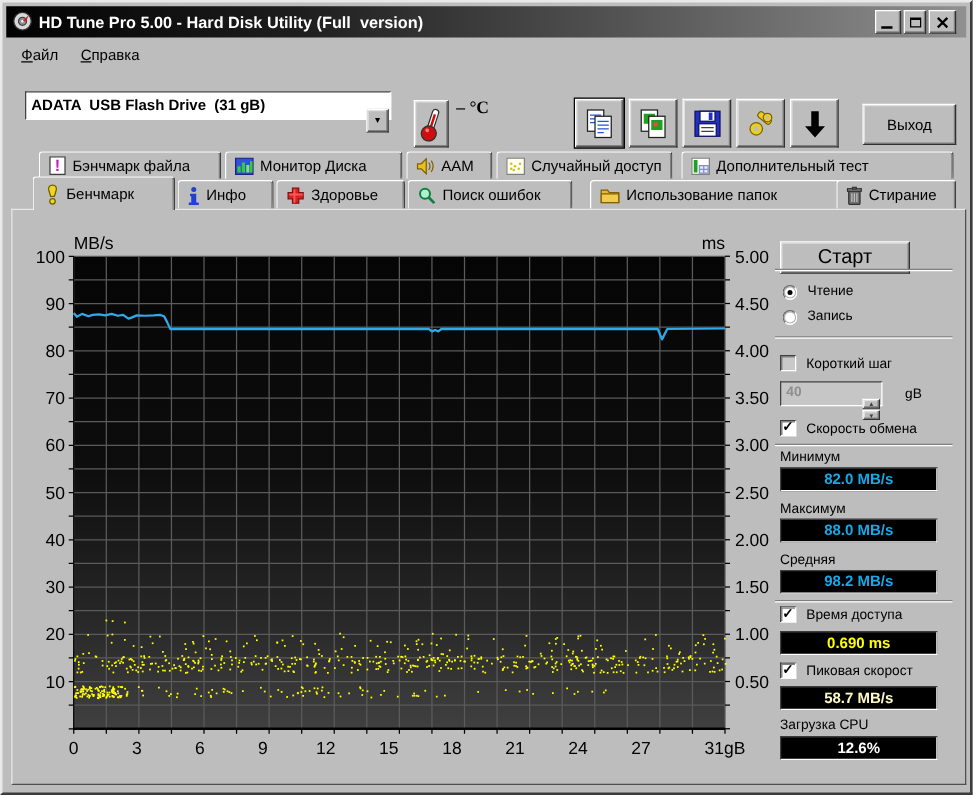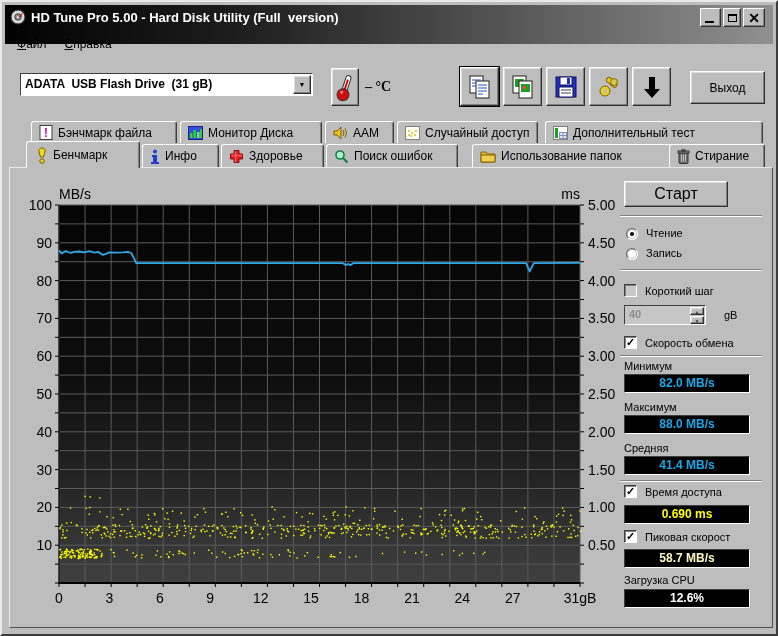--- a/index.html
+++ b/index.html
@@ -6,21 +6,21 @@
   html,body { background:#888; }
   body { font-family:"Liberation Sans", sans-serif; }
   #window {
     position:relative; width:778px; height:636px; background:#bdbdbd;
     border-top:2px solid #e9e9e9; border-left:2px solid #e9e9e9;
     border-right:2px solid #3c3c3c; border-bottom:2px solid #3c3c3c;
     overflow:hidden;
   }
   
   #titlebar {
-    position:absolute; left:3px; top:3px; right:3px; height:39px;
+    position:absolute; left:3px; top:3px; right:3px; height:25px;
     background:linear-gradient(90deg,#020202 0%,#1d1d1d 30%,#555 65%,#909090 100%);
   }
   #title-text {
     position:absolute; left:26px; top:0; height:25px; line-height:25px;
     color:#fff; font-weight:bold; font-size:13px; white-space:pre;
   }
   .win-btn {
     position:absolute; top:3px; height:19px; background:#bdbdbd;
     border-top:1px solid #fff; border-left:1px solid #fff;
     border-right:1px solid #303030; border-bottom:1px solid #303030;
@@ -36,20 +36,21 @@
   
   #menubar { position:absolute; left:6px; top:31px; height:22px; display:flex; }
   .menu-item { display:inline-block; padding:4px 9px; font-size:12px; color:#000; }
   .menu-item::first-letter { text-decoration:underline; }
   
   .raised {
     background:#bdbdbd;
     border-top:1px solid #fff; border-left:1px solid #fff;
     border-right:1px solid #303030; border-bottom:1px solid #303030;
     box-shadow:inset -1px -1px 0 #808080, inset 1px 1px 0 #dfdfdf;
+    margin-top:12px;
   }
   .sunken {
     border-top:1px solid #404040; border-left:1px solid #404040;
     border-right:1px solid #fff; border-bottom:1px solid #fff;font-weight:bold;
   }
   #combo { position:absolute; left:18px; top:71px; width:293px; height:23px; background:#fff; }
   #combo-text {
     position:absolute; left:4px; top:2px; right:20px; height:17px; line-height:17px;
     font-size:12px; color:#000; white-space:pre; overflow:hidden;
   }
@@ -1245,21 +1246,21 @@
 
     <span class="checkbox" style="left:614px;top:168px"><span>✓</span></span>
     <span class="ctl-label" style="left:635px;top:169px">Скорость обмена</span>
     <div class="sep" style="top:187px"></div>
 
     <span class="ctl-label" style="left:614px;top:192px">Минимум</span>
     <div class="valuebox" style="top:206px;color:#18a8e8">82.0 MB/s</div>
     <span class="ctl-label" style="left:614px;top:233px">Максимум</span>
     <div class="valuebox" style="top:247px;color:#18a8e8">88.0 MB/s</div>
     <span class="ctl-label" style="left:614px;top:274px">Средняя</span>
-    <div class="valuebox" style="top:288px;color:#18a8e8">41.4 MB/s</div>
+    <div class="valuebox" style="top:288px;color:#18a8e8">98.2 MB/s</div>
 
     <div class="sep" style="top:312px"></div>
 
     <span class="checkbox" style="left:614px;top:317px"><span>✓</span></span>
     <span class="ctl-label" style="left:635px;top:318px">Время доступа</span>
     <div class="valuebox" style="top:337px;color:#ffff00">0.690 ms</div>
 
     <span class="checkbox" style="left:614px;top:362px"><span>✓</span></span>
     <span class="ctl-label" style="left:635px;top:363px">Пиковая скорост</span>
     <div class="valuebox" style="top:381px;color:#fef9c3">58.7 MB/s</div>

